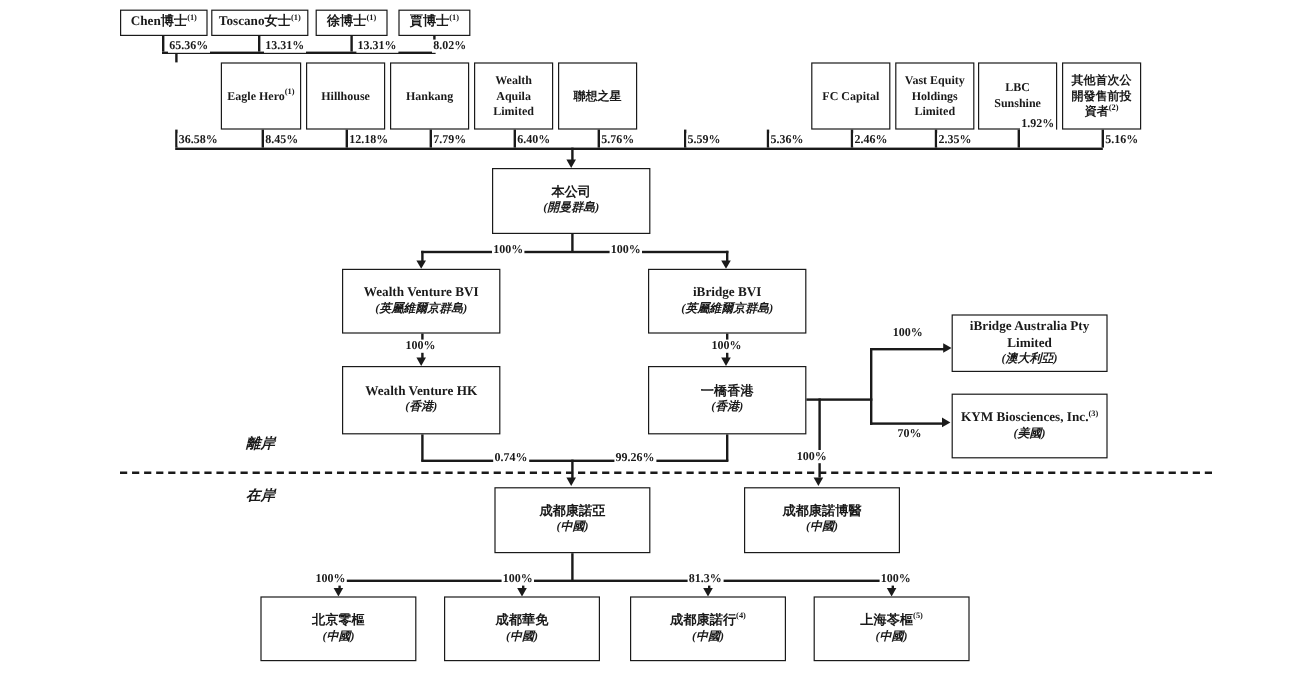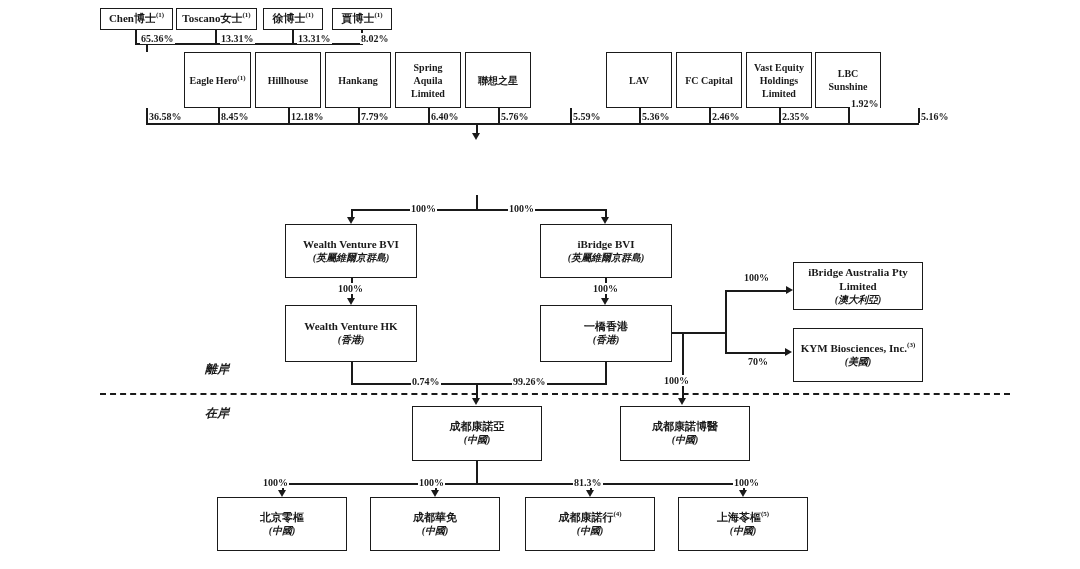--- a/index.html
+++ b/index.html
@@ -55,36 +55,36 @@
   <div class="box" style="left:184px;top:52px;width:67px;height:56px">
       <div class="nm-s"><span>Eagle Hero</span><sup>(1)</sup></div>
     </div>
   <div class="box" style="left:325px;top:52px;width:66px;height:56px">
       <div class="nm-s">Hankang</div>
     </div>
   <div class="box" style="left:255px;top:52px;width:66px;height:56px">
       <div class="nm-s">Hillhouse</div>
     </div>
   <div class="box" style="left:395px;top:52px;width:66px;height:56px">
-      <div class="nm-s">Spring Aquila Limited</div>
+      <div class="nm-s">Wealth Aquila Limited</div>
     </div>
   <div class="box" style="left:465px;top:52px;width:66px;height:56px">
       <div class="nm-s">聯想之星</div>
     </div>
-  <div class="box" style="left:606px;top:52px;width:66px;height:56px">
-      <div class="nm-s">LAV</div>
-    </div>
   <div class="box" style="left:676px;top:52px;width:66px;height:56px">
       <div class="nm-s">FC Capital</div>
     </div>
   <div class="box" style="left:746px;top:52px;width:66px;height:56px">
       <div class="nm-s">Vast Equity Holdings Limited</div>
     </div>
   <div class="box" style="left:815px;top:52px;width:66px;height:56px">
       <div class="nm-s">LBC Sunshine</div>
+    </div>
+  <div class="box" style="left:885px;top:52px;width:66px;height:56px">
+      <div class="nm-s"><span>其他首次公開發售前投資者</span><sup>(2)</sup></div>
     </div>
 
   <div class="vl" style="left:146px;top:108px;height:15px"></div>
   <div class="vl" style="left:218px;top:108px;height:15px"></div>
   <div class="vl" style="left:288px;top:108px;height:15px"></div>
   <div class="vl" style="left:358px;top:108px;height:15px"></div>
   <div class="vl" style="left:428px;top:108px;height:15px"></div>
   <div class="vl" style="left:498px;top:108px;height:15px"></div>
   <div class="vl" style="left:570px;top:108px;height:15px"></div>
   <div class="vl" style="left:639px;top:108px;height:15px"></div>
@@ -101,20 +101,24 @@
   <span class="pct" style="left:360px;top:111px">7.79%</span>
   <span class="pct" style="left:430px;top:111px">6.40%</span>
   <span class="pct" style="left:500px;top:111px">5.76%</span>
   <span class="pct" style="left:572px;top:111px">5.59%</span>
   <span class="pct" style="left:641px;top:111px">5.36%</span>
   <span class="pct" style="left:711px;top:111px">2.46%</span>
   <span class="pct" style="left:781px;top:111px">2.35%</span>
   <span class="pct" style="left:850px;top:98px">1.92%</span>
   <span class="pct" style="left:920px;top:111px">5.16%</span>
 
+  <div class="box" style="left:410px;top:140px;width:132px;height:55px">
+    <div class="nm">本公司</div>
+    <div class="pl">(開曼群島)</div>
+  </div>
   <div class="vl" style="left:476px;top:195px;height:15px"></div>
   <div class="hl" style="left:351px;top:209px;width:256px"></div>
   <div class="vl" style="left:351px;top:209px;height:9px"></div>
   <div class="ad" style="left:347px;top:217px"></div>
   <div class="vl" style="left:605px;top:209px;height:9px"></div>
   <div class="ad" style="left:601px;top:217px"></div>
   <span class="pct" style="left:410px;top:203px">100%</span>
   <span class="pct" style="left:508px;top:203px">100%</span>
 
   <div class="box" style="left:285px;top:224px;width:132px;height:54px">

